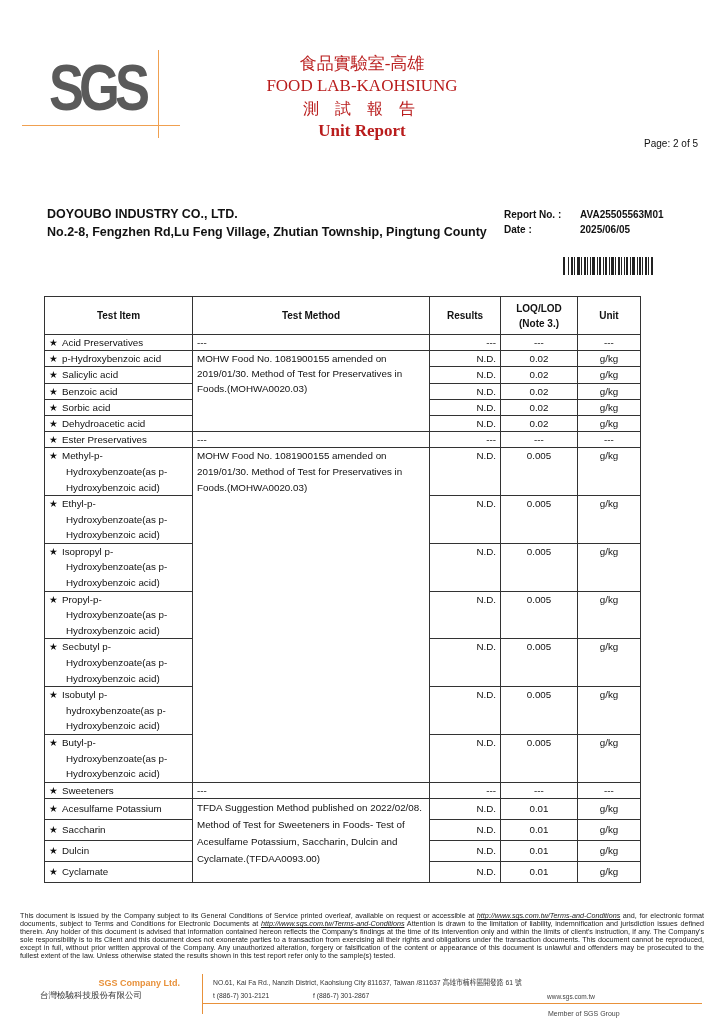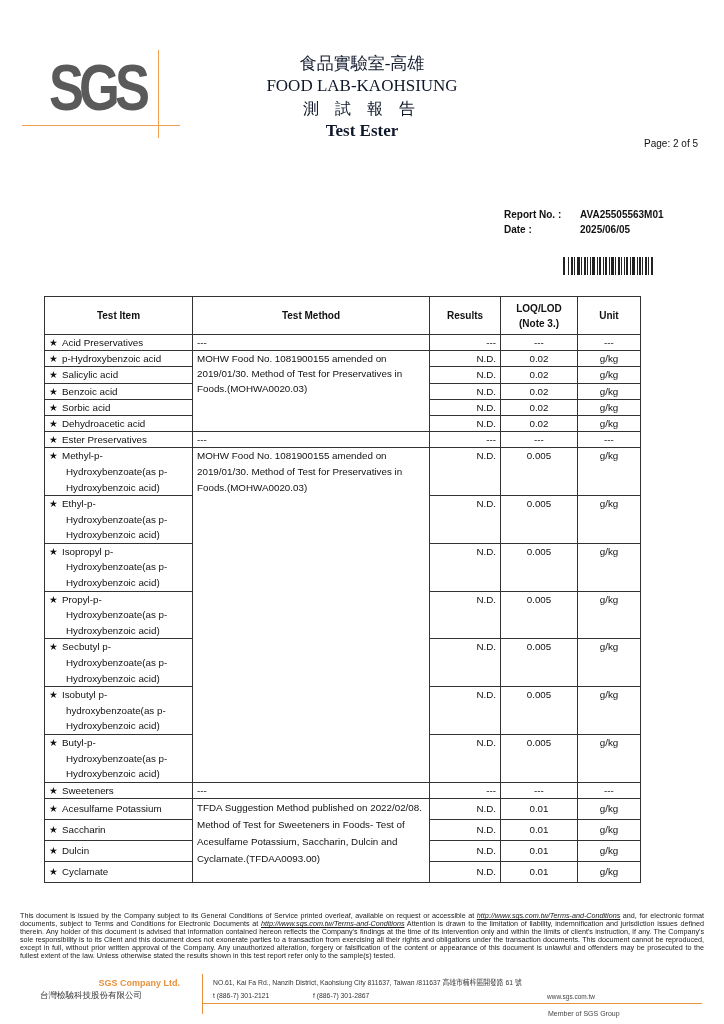--- a/index.html
+++ b/index.html
@@ -6,21 +6,21 @@
   body { width:724px; height:1024px; background:#fff; position:relative; overflow:hidden;
          font-family:"Liberation Sans", sans-serif; color:#111; }
   .abs { position:absolute; }
   
   .logo { left:22px; top:48px; width:160px; height:80px; }
   .logo-text { position:absolute; left:27px; top:0px; font-family:"Liberation Sans", sans-serif; font-weight:bold;
                font-size:64px; color:#5a5a5a; letter-spacing:-6px; transform:scaleX(0.82); transform-origin:left top; line-height:80px; }
   .logo-hline { position:absolute; left:0; top:77px; width:158px; height:1px; background:#f0a050; }
   .logo-vline { position:absolute; left:136px; top:2px; width:1px; height:88px; background:#f0a050; }
   
-  .hdr { left:0; width:724px; text-align:center; font-family:"Liberation Serif", serif; color:#0f172a; }
+  .hdr { left:0; width:724px; text-align:center; font-family:"Liberation Serif", serif; color:#b91c1c; }
   .hdr-zh1 { top:52px; font-size:17px; }
   .hdr-en1 { top:76px; font-size:17px; font-weight:normal; }
   .hdr-zh2 { top:99px; font-size:16px; letter-spacing:6px; }
   .hdr-en2 { top:121px; font-size:17px; font-weight:bold; }
   .page-no { right:26px; top:138px; font-size:10px;padding-left:48px; }
   
   .client { left:47px; top:205px; font-size:12.5px; font-weight:bold; line-height:18px; }
   .client div { white-space:nowrap; }
   .meta { left:504px; top:207px; font-size:10px; font-weight:bold; line-height:15px; }
   .meta .row { display:flex; }
@@ -58,24 +58,26 @@
 
 <div class="abs logo">
   <div class="logo-text">SGS</div>
   <div class="logo-hline"></div>
   <div class="logo-vline"></div>
 </div>
 
 <div class="abs hdr hdr-zh1">食品實驗室-高雄</div>
 <div class="abs hdr hdr-en1">FOOD LAB-KAOHSIUNG</div>
 <div class="abs hdr hdr-zh2">測 試 報 告</div>
-<div class="abs hdr hdr-en2">Test Ester</div>
+<div class="abs hdr hdr-en2">Unit Report</div>
 <div class="abs page-no">Page: 2 of 5</div>
 
 <div class="abs client">
+  <div>DOYOUBO INDUSTRY CO., LTD.</div>
+  <div>No.2-8, Fengzhen Rd,Lu Feng Village, Zhutian Township, Pingtung County</div>
 </div>
 
 <div class="abs meta">
   <div class="row">
     <span class="lbl">Report No. :</span>
     <span>AVA25505563M01</span>
   </div>
   <div class="row">
     <span class="lbl">Date :</span>
     <span>2025/06/05</span>

